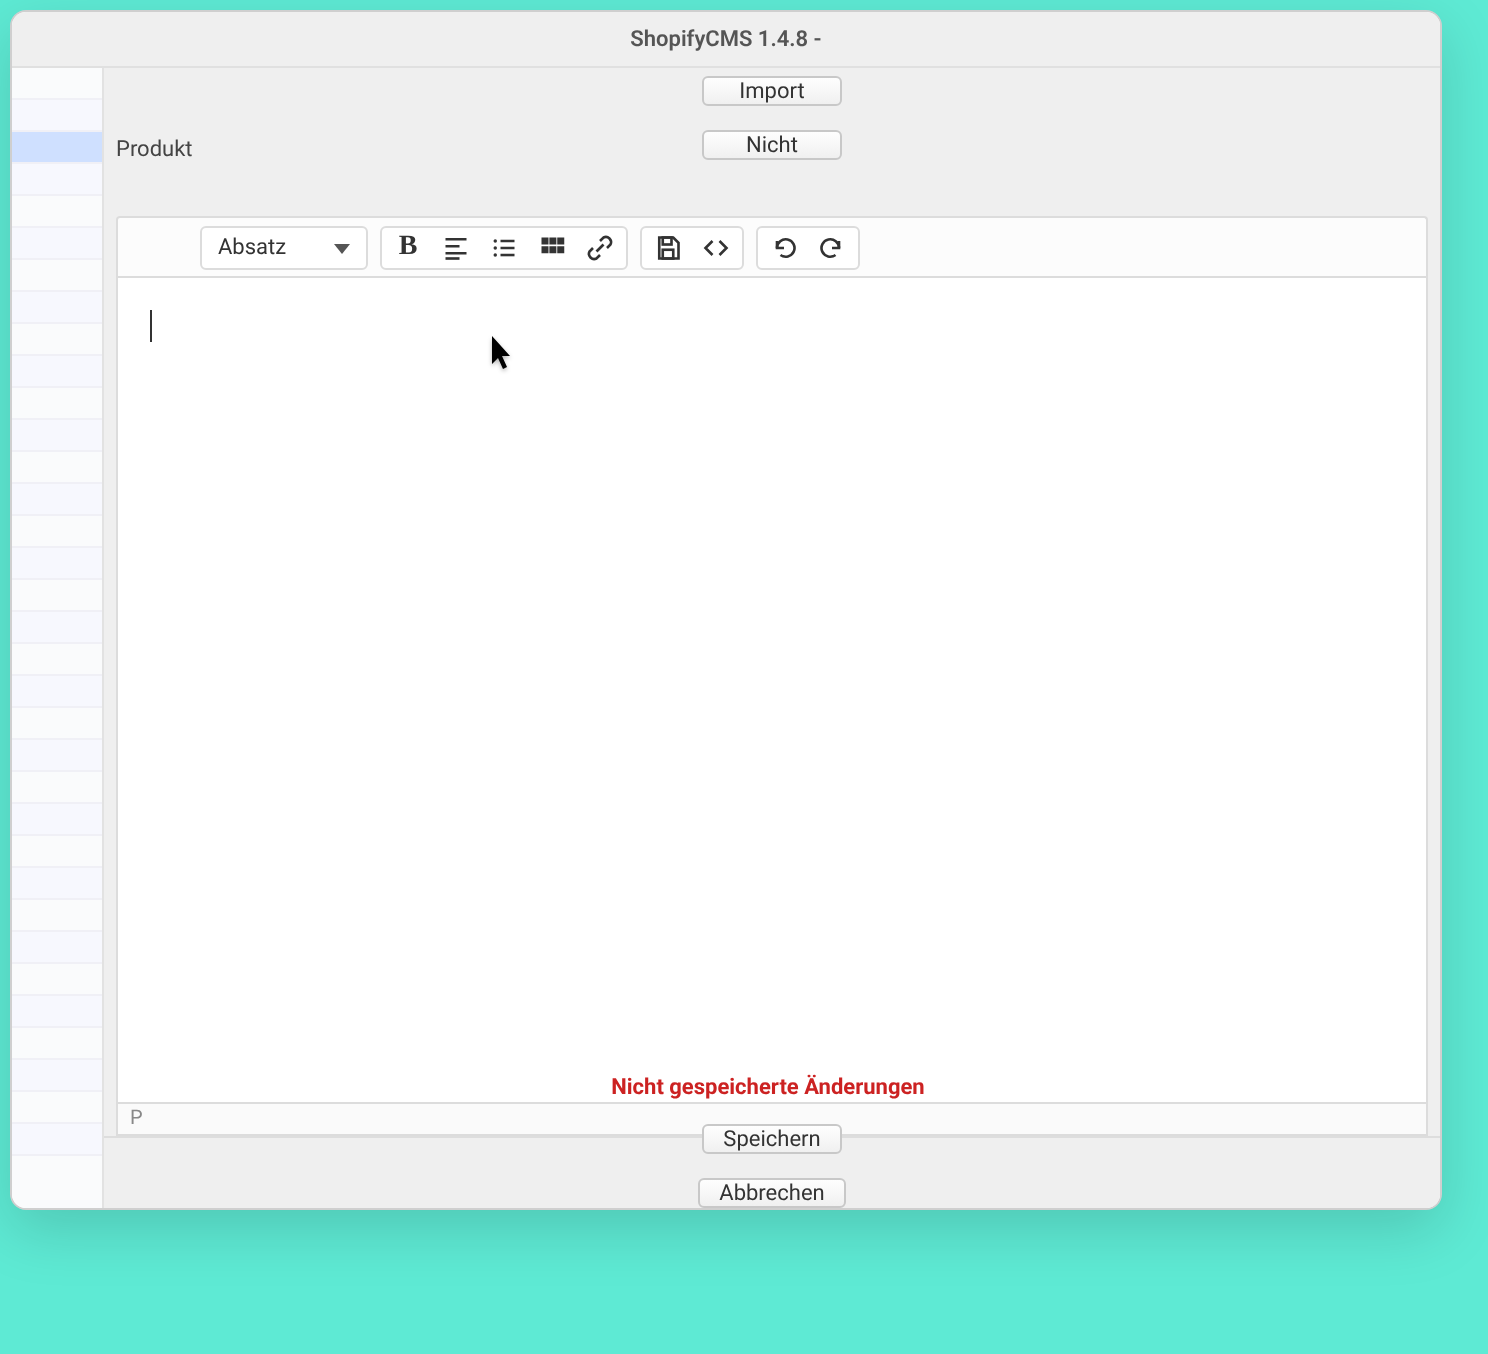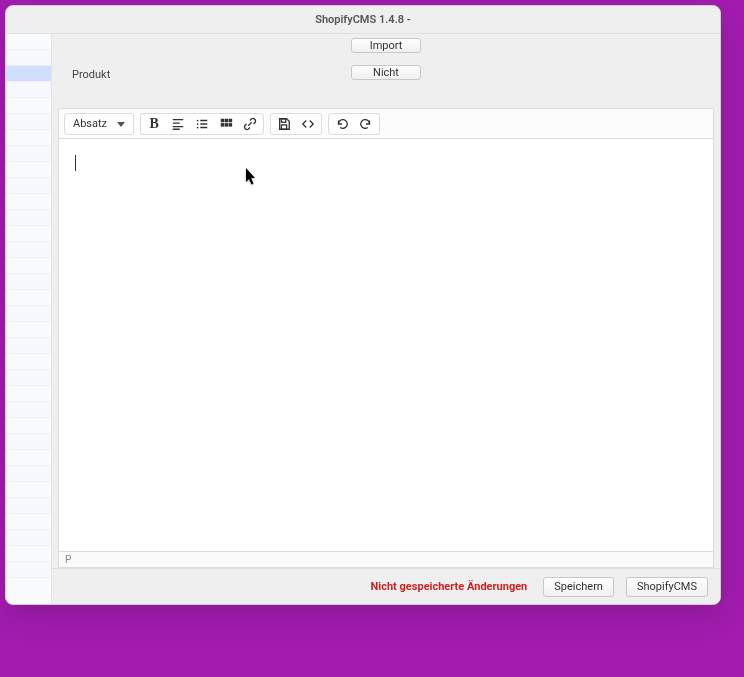--- a/index.html
+++ b/index.html
@@ -3,21 +3,21 @@
 <meta charset="utf-8">
 <style>
   * { box-sizing: border-box; }
   html, body {
     margin: 0; padding: 0;
     font-family: -apple-system, BlinkMacSystemFont, "Segoe UI", Roboto, Arial, sans-serif;
     font-size: 12px;
     color: #333;
     background: #fff;
   }
-  .page { position: relative; width: 744px; height: 677px; background: #a21caf; }
+  .page { position: relative; width: 744px; height: 677px; background: #5eead4; }
   .window {
     position: absolute; left: 5px; top: 5px; width: 716px; height: 600px;
     border: 1px solid #cfcfcf; border-radius: 8px; overflow: hidden;
     box-shadow: 0 10px 30px rgba(0,0,0,0.15);
     background: #fff;
   }
   .titlebar {
     height: 28px; background: #efefef; border-bottom: 1px solid #e0e0e0;
     display: flex; align-items: center; justify-content: center;
     font-size: 11px; font-weight: 600; color: #555;
@@ -37,35 +37,36 @@
     background: #efefef;
     flex-direction: column;
   }
   .btn {
     min-width: 70px; height: 20px; padding: 0 10px;
     border: 1px solid #c8c8c8; border-radius: 3px;
     background: linear-gradient(#fefefe, #f0f0f0);
     font-size: 11px; display: inline-flex; align-items: center; justify-content: center;
     cursor: pointer;
   }
-  .label { font-size: 11px; color: #444; padding: 4px 6px 0 20px; }
+  .label { font-size: 11px; color: #444; padding: 4px 6px 0 6px; }
   .input-wrap { padding: 0 6px 6px 6px; }
   input.text {
     width: 395px; height: 20px; border: 1px solid #c9c9c9; border-radius: 2px;
     padding: 0 5px; font-size: 11px; background: #fff;
   }
   .editor-wrap { position: absolute; left: 6px; right: 6px; top: 74px; bottom: 36px; }
   .editor-toolbar {
     height: 30px; background: #fcfcfc; border: 1px solid #dcdcdc; border-bottom: 0;
     border-radius: 2px 2px 0 0; display: flex; align-items: center; padding: 0 5px;
   }
   .tb-select {
     height: 22px; border: 1px solid #dcdcdc; border-radius: 3px; background: #fff;
-    display: inline-flex; align-items: center; gap: 10px; padding: 0 8px; font-size: 11px;
+    display: inline-flex; align-items: center; gap: 24px; padding: 0 8px; font-size: 11px;
     cursor: pointer;
+    margin-left: 36px;
   }
   .chev::after { content: ""; display: inline-block; width: 0; height: 0;
     border-left: 4px solid transparent; border-right: 4px solid transparent;
     border-top: 5px solid #555; }
   .tb-group { display: inline-flex; align-items: center; gap: 2px; margin-left: 6px;
     border: 1px solid #dcdcdc; border-radius: 3px; background: #fff; height: 22px; padding: 0 2px; }
   .tb-btn { width: 22px; height: 20px; display: inline-flex; align-items: center; justify-content: center;
     border-radius: 2px; cursor: pointer; }
   .tb-btn svg { stroke: #333; fill: none; stroke-width: 1.5; }
   .bold-glyph { font-weight: 800; font-family: Georgia, 'Times New Roman', serif; font-size: 14px; }
@@ -79,21 +80,21 @@
   }
   @keyframes blink { 50% { opacity: 0; } }
   .editor-status {
     position: absolute; left: 0; right: 0; bottom: 0; height: 16px;
     border: 1px solid #dcdcdc; border-top: 0; background: #fafafa; font-size: 10px; color: #888;
     padding-left: 6px; line-height: 15px;
   }
   .footer {
     position: absolute; left: 0; right: 0; bottom: 0; height: 36px; background: #efefef;
     border-top: 1px solid #ddd; display: flex; align-items: center; justify-content: flex-end;
-    gap: 12px; padding: 0 12px;
+    gap: 12px; padding: 0 12px; flex-direction: column;
   }
   .unsaved { color: #cc2222; font-weight: 700; font-size: 11px; margin-right: 4px; }
   .mouse-cursor {
     position: absolute; left: 246px; top: 168px; width: 12px; height: 18px; pointer-events: none;
   }
   .mouse-cursor svg { filter: drop-shadow(0 1px 1px rgba(0,0,0,0.3)); }
 </style>
 </head>
 <body>
 
@@ -241,21 +242,21 @@
           </div>
 
           <div class="editor-status">
             <span>P</span>
           </div>
         </div>
 
         <div class="footer">
           <span class="unsaved">Nicht gespeicherte Änderungen</span>
           <div class="btn">Speichern</div>
-          <div class="btn">ShopifyCMS</div>
+          <div class="btn">Abbrechen</div>
         </div>
 
       </div>
     </div>
   </div>
 
   <div class="mouse-cursor">
     <svg width="12" height="18" viewBox="0 0 12 18">
       <path d="M0 0 L0 14 L3 11 L5.5 16.5 L7.5 15.5 L5 10 L9 10 Z" fill="#000"></path>
     </svg>

